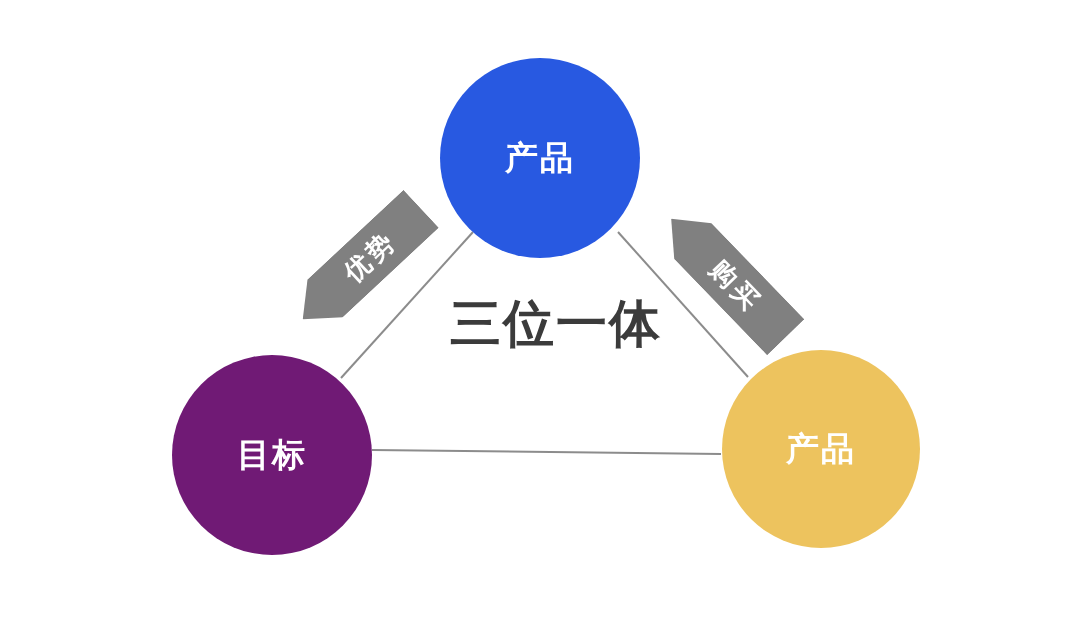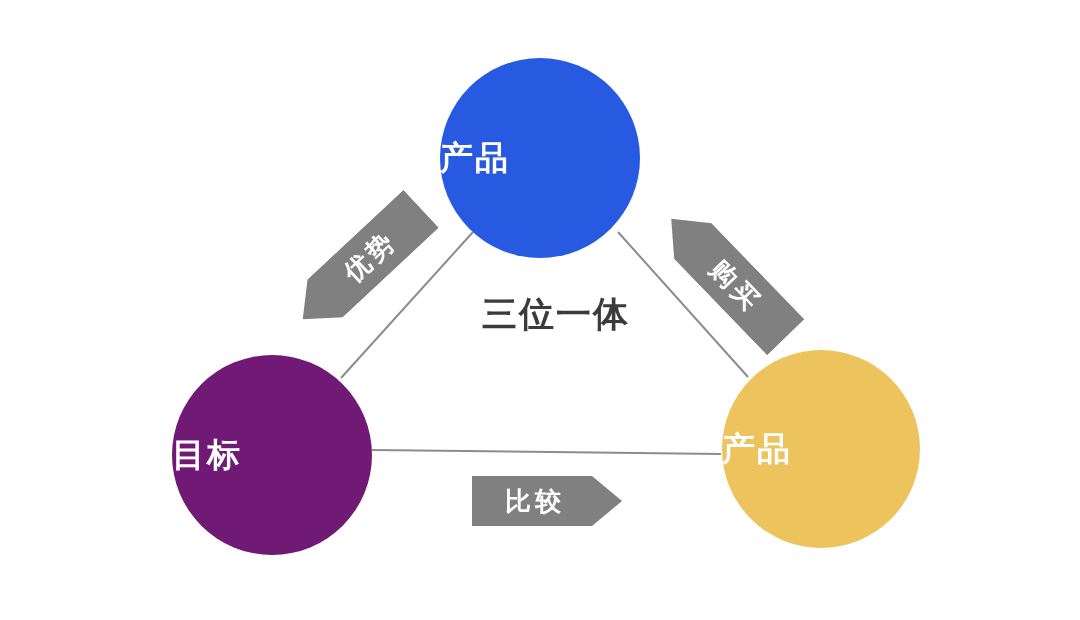--- a/index.html
+++ b/index.html
@@ -19,22 +19,23 @@
     position: absolute;
     left: 0;
     top: 0;
     width: 1080px;
     height: 620px;
   }
   .circle {
     position: absolute;
     border-radius: 50%;
     display: flex;
+    flex-direction: column;
     align-items: center;
-    justify-content: space-between;
+    justify-content: center;
     text-align: center;
   }
   .circle .line {
     color: #ffffff;
     font-weight: bold;
     font-size: 33px;
     line-height: 1.45;
     letter-spacing: 2px;
     white-space: nowrap;
   }
@@ -42,21 +43,21 @@
   .circle-consumer { left: 172px; top: 355px; width: 200px; height: 200px; }
   .circle-category { left: 722px; top: 350px; width: 198px; height: 198px; }
 
   .center-title {
     position: absolute;
     left: 406px;
     top: 292px;
     width: 300px;
     text-align: center;
     font-weight: 800;
-    font-size: 35px;
+    font-size: 51px;
     line-height: 1.26;
     letter-spacing: 2px;
   }
 
   .banner {
     position: absolute;
     display: flex;
     align-items: center;
     justify-content: center;
     color: #ffffff;
@@ -101,23 +102,20 @@
   </svg>
 
   <div class="banner banner-advantage" style="background-color: rgb(128, 128, 128);">
     <span class="banner-label">优势</span>
   </div>
 
   <div class="banner banner-purchase" style="background-color: rgb(128, 128, 128);">
     <span class="banner-label">购买</span>
   </div>
 
-  <div class="banner banner-compare" style="background-color: rgb(128, 128, 128);">
-    <span class="banner-label">比较</span>
-  </div>
 
   <div class="circle circle-usp" style="background-color: rgb(40, 89, 225);">
     <span class="line">产品</span>
   </div>
 
   <div class="circle circle-consumer" style="background-color: #701a75;">
     <span class="line">目标</span>
   </div>
 
   <div class="circle circle-category" style="background-color: rgb(237, 195, 94);">

